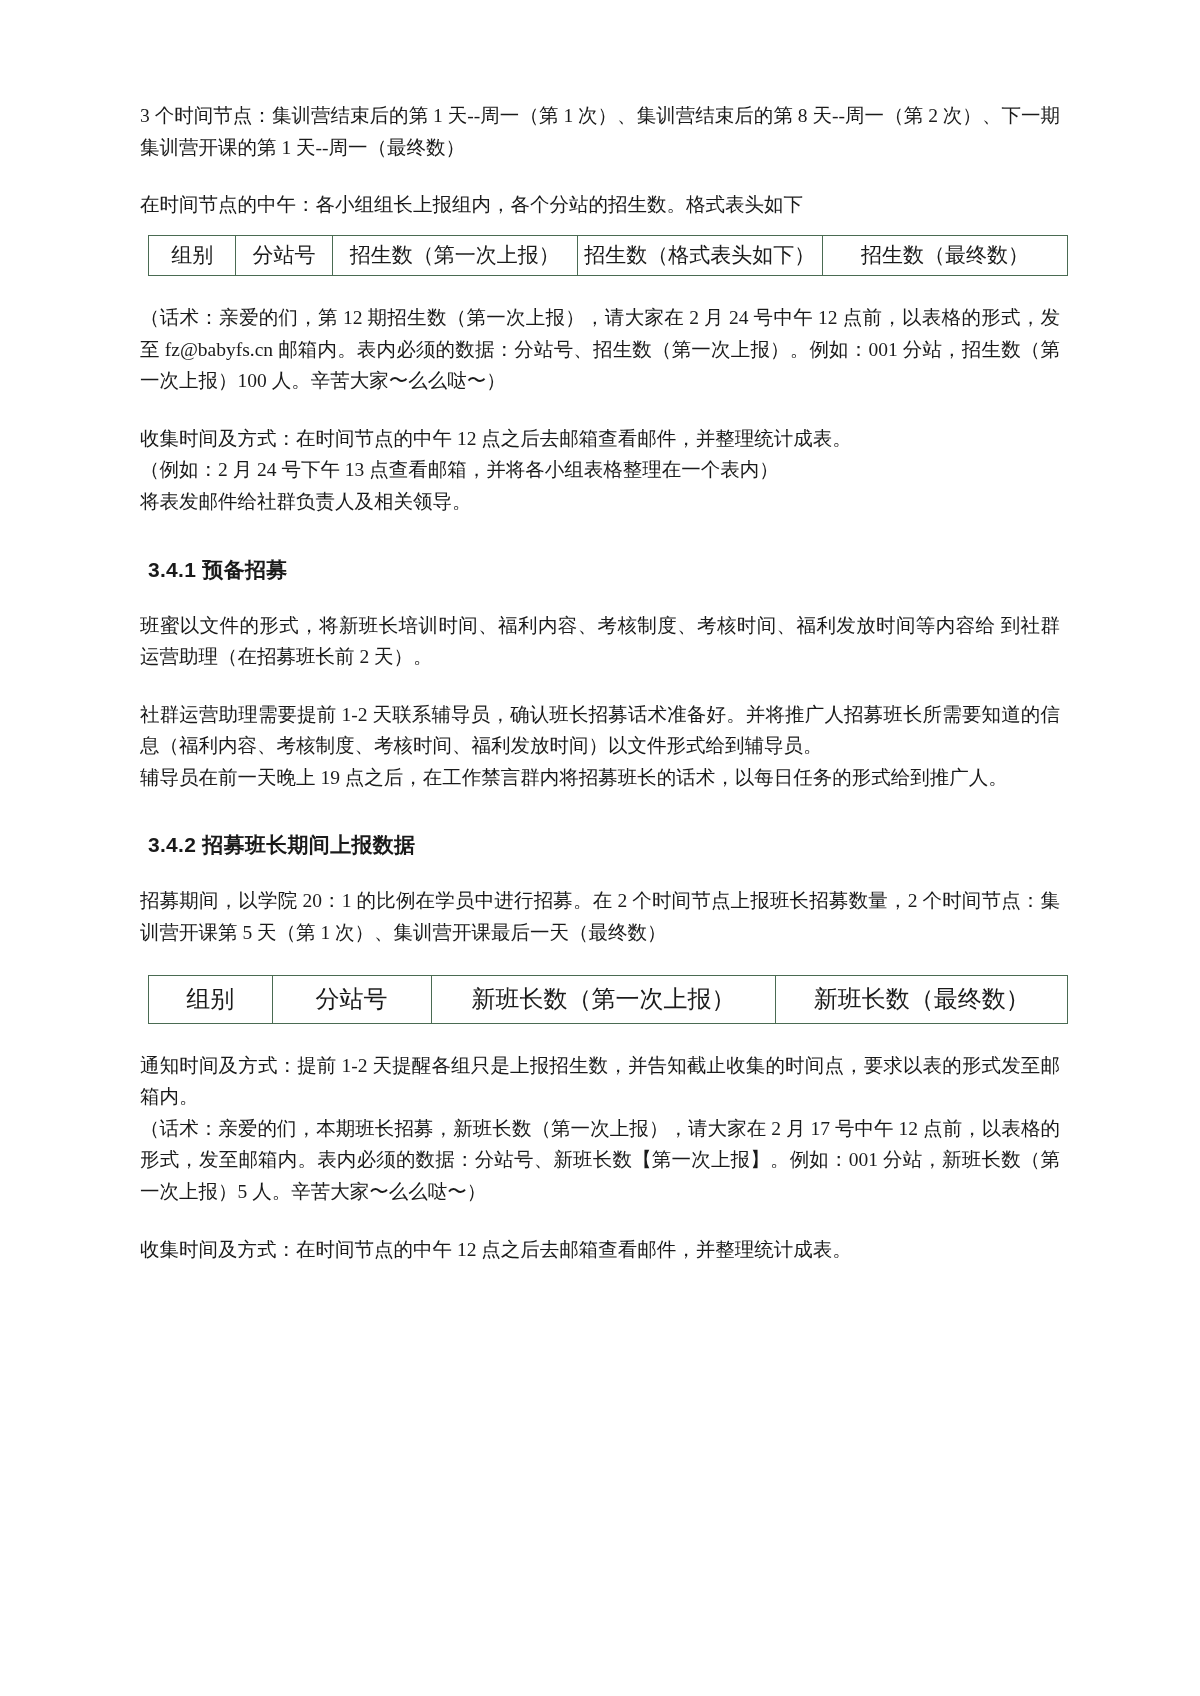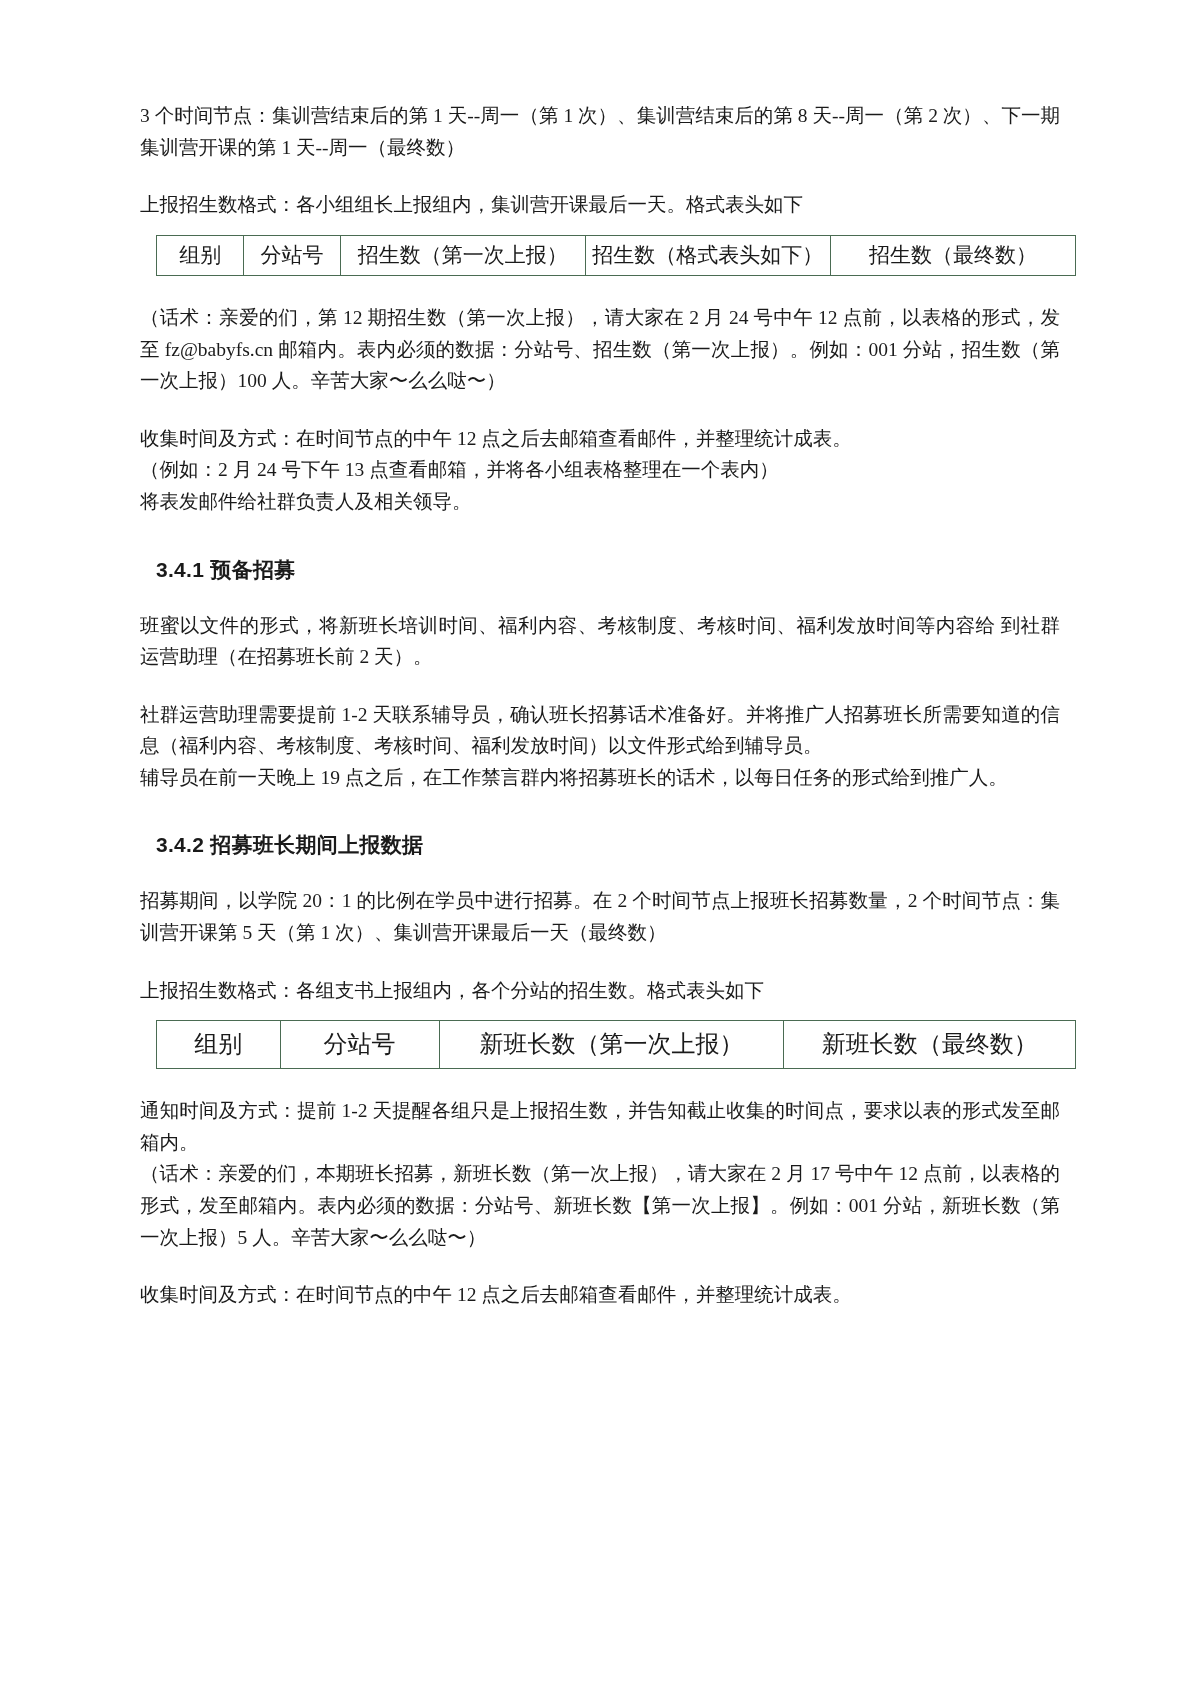--- a/index.html
+++ b/index.html
@@ -38,27 +38,27 @@
     font-family: "Liberation Sans", "DejaVu Sans", sans-serif;
     font-size: 30px;
     font-weight: bold;
     margin: 46px 0 34px 0;
     letter-spacing: 0.5px;
   }
   h3.subheading {
     font-family: "Liberation Sans", "DejaVu Sans", sans-serif;
     font-size: 21px;
     font-weight: bold;
-    margin: 38px 0 26px 16px;
+    margin: 38px 0 26px 8px;
     letter-spacing: 0.3px;
   }
   .tbl {
     border-collapse: collapse;
     width: 100%;
-    margin: 14px 0 26px 16px;
+    margin: 14px 0 26px 8px;
     table-layout: fixed;
   }
   .tbl td {
     border: 1px solid #4a6b52;
     padding: 6px 4px;
     text-align: center;
     font-size: 21px;
     line-height: 1.3;
     white-space: nowrap;
   }
@@ -77,21 +77,21 @@
 </head>
 <body>
 
 <div class="page">
 
   <div class="para-block">
     <p>3 个时间节点：集训营结束后的第 1 天--周一（第 1 次）、集训营结束后的第 8 天--周一（第 2 次）、下一期集训营开课的第 1 天--周一（最终数）</p>
   </div>
 
   <div class="para-block tight">
-    <p>上报招生数格式：各小组组长上报组内，集训营开课最后一天。格式表头如下</p>
+    <p>在时间节点的中午：各小组组长上报组内，各个分站的招生数。格式表头如下</p>
   </div>
 
   <table class="tbl t1">
     <tbody>
       <tr>
         <td>组别</td>
         <td>分站号</td>
         <td>招生数（第一次上报）</td>
         <td>招生数（格式表头如下）</td>
         <td>招生数（最终数）</td>
@@ -120,23 +120,20 @@
     <p>社群运营助理需要提前 1-2 天联系辅导员，确认班长招募话术准备好。并将推广人招募班长所需要知道的信息（福利内容、考核制度、考核时间、福利发放时间）以文件形式给到辅导员。</p>
     <p>辅导员在前一天晚上 19 点之后，在工作禁言群内将招募班长的话术，以每日任务的形式给到推广人。</p>
   </div>
 
   <h3 class="subheading">3.4.2  招募班长期间上报数据</h3>
 
   <div class="para-block">
     <p>招募期间，以学院 20：1 的比例在学员中进行招募。在 2 个时间节点上报班长招募数量，2 个时间节点：集训营开课第 5 天（第 1 次）、集训营开课最后一天（最终数）</p>
   </div>
 
-  <div class="para-block tight">
-    <p>上报招生数格式：各组支书上报组内，各个分站的招生数。格式表头如下</p>
-  </div>
 
   <table class="tbl t2">
     <tbody>
       <tr>
         <td>组别</td>
         <td>分站号</td>
         <td>新班长数（第一次上报）</td>
         <td>新班长数（最终数）</td>
       </tr>
     </tbody>

